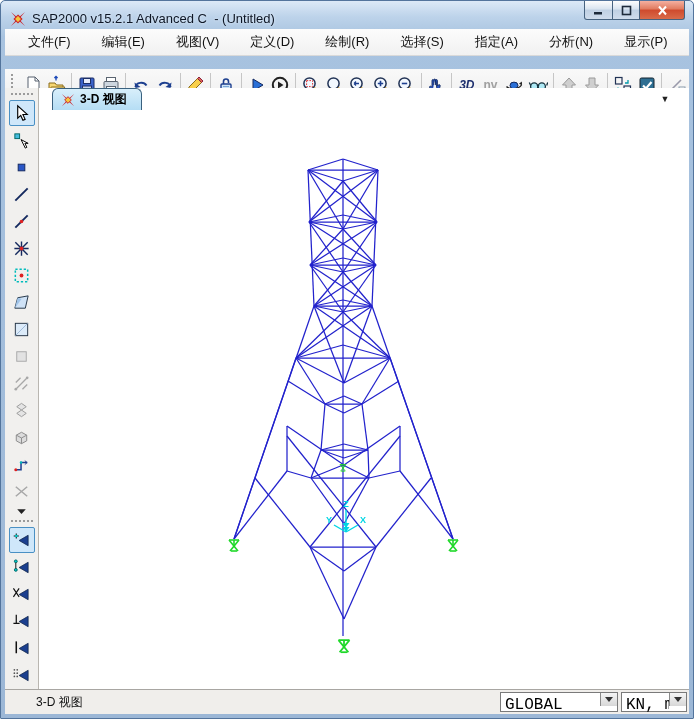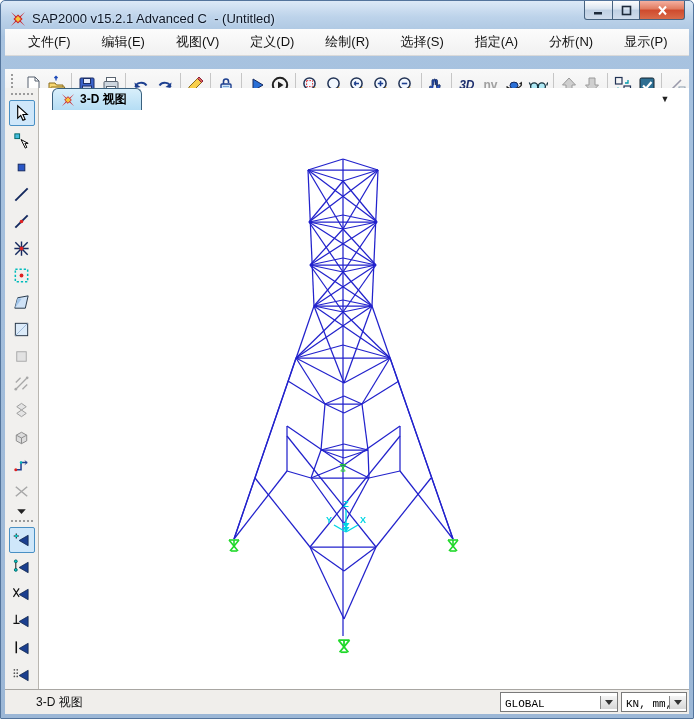--- a/index.html
+++ b/index.html
@@ -63,22 +63,22 @@
     font-size:12px; font-weight:bold; color:#000; }
   .tab .tab-icon { width:14px; height:14px; margin-right:5px; }
   .tab-list-btn { position:absolute; right:18px; top:6px; width:12px; height:10px;
     color:#222; font-size:9px; line-height:10px; text-align:center; }
 
   
   .statusbar { position:absolute; left:4px; right:4px; bottom:4px; height:25px;
     background:#f0eeeb; border-top:1px solid #a8a6a2; display:flex; align-items:center; }
   .status-view-label { font-size:12px; color:#111; margin-left:31px; flex:1; }
   .dropdown { height:20px; background:#fff; border:1px solid #7a7a7a;
-    display:flex; align-items:center; margin-right:3px;
-    font-family:"Liberation Mono","DejaVu Sans Mono",monospace; font-size:11px; }
+    display:flex; align-items:flex-start; margin-right:3px;
+    font-family:"Liberation Mono","DejaVu Sans Mono",monospace; font-size:16px; }
   .dd-value { flex:1; padding:3px 3px 0 4px; white-space:nowrap; overflow:hidden; }
   .dd-arrow { width:17px; border-left:1px solid #8a8a8a;
     background:linear-gradient(#f5f5f5,#d7d7d7); display:flex; align-items:center; justify-content:center; }
   .dd-arrow span { width:0; height:0; border:4px solid transparent; border-top:5px solid #333; margin-top:4px; }
   .dd-global { width:118px; }
   .dd-units  { width:66px; margin-right:2px; }
 
   
   #model-svg { position:absolute; left:0; top:0; width:694px; height:719px;
     pointer-events:none; }

